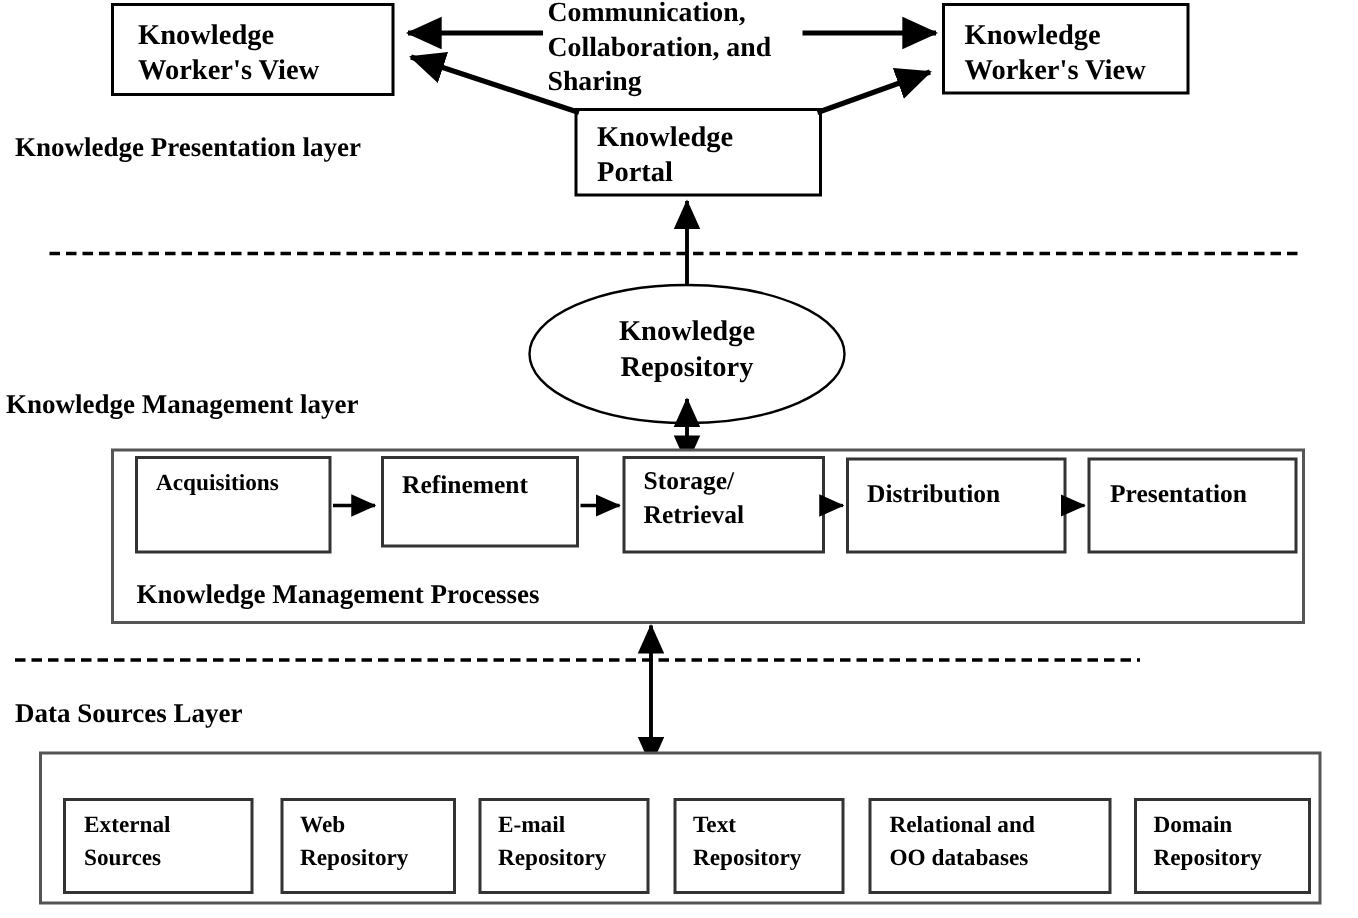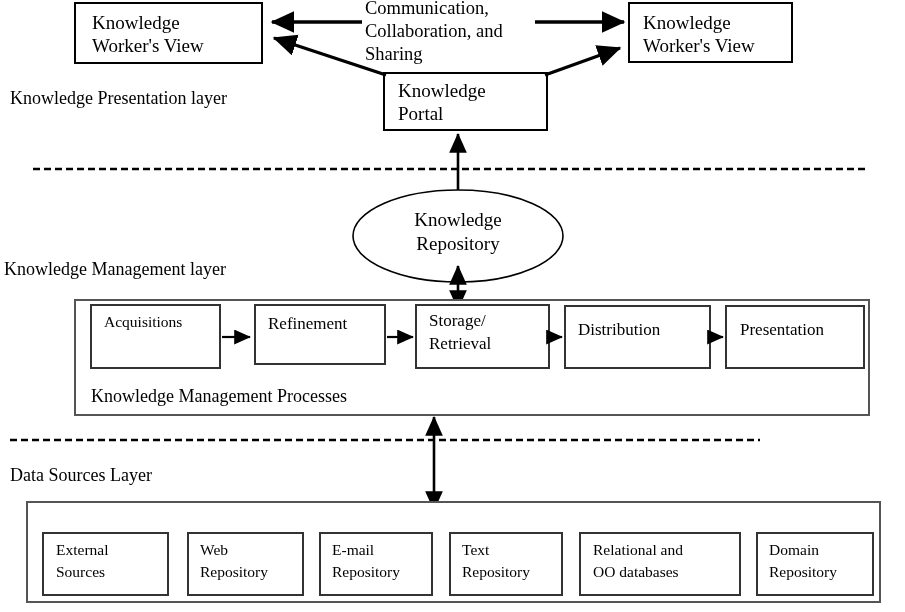--- a/index.html
+++ b/index.html
@@ -11,20 +11,21 @@
     width: 905px;
     height: 612px;
     font-family: "Liberation Serif", "DejaVu Serif", serif;
     color: #000000;
     overflow: hidden;
   }
   #diagram-root {
     position: relative;
     width: 905px;
     height: 520px;
+    font-weight: bold;
   }
   svg.diagram {
     position: absolute;
     left: 0;
     top: 0;
     width: 905px;
     height: 612px;
   }
   .box-rect {
     fill: #ffffff;

